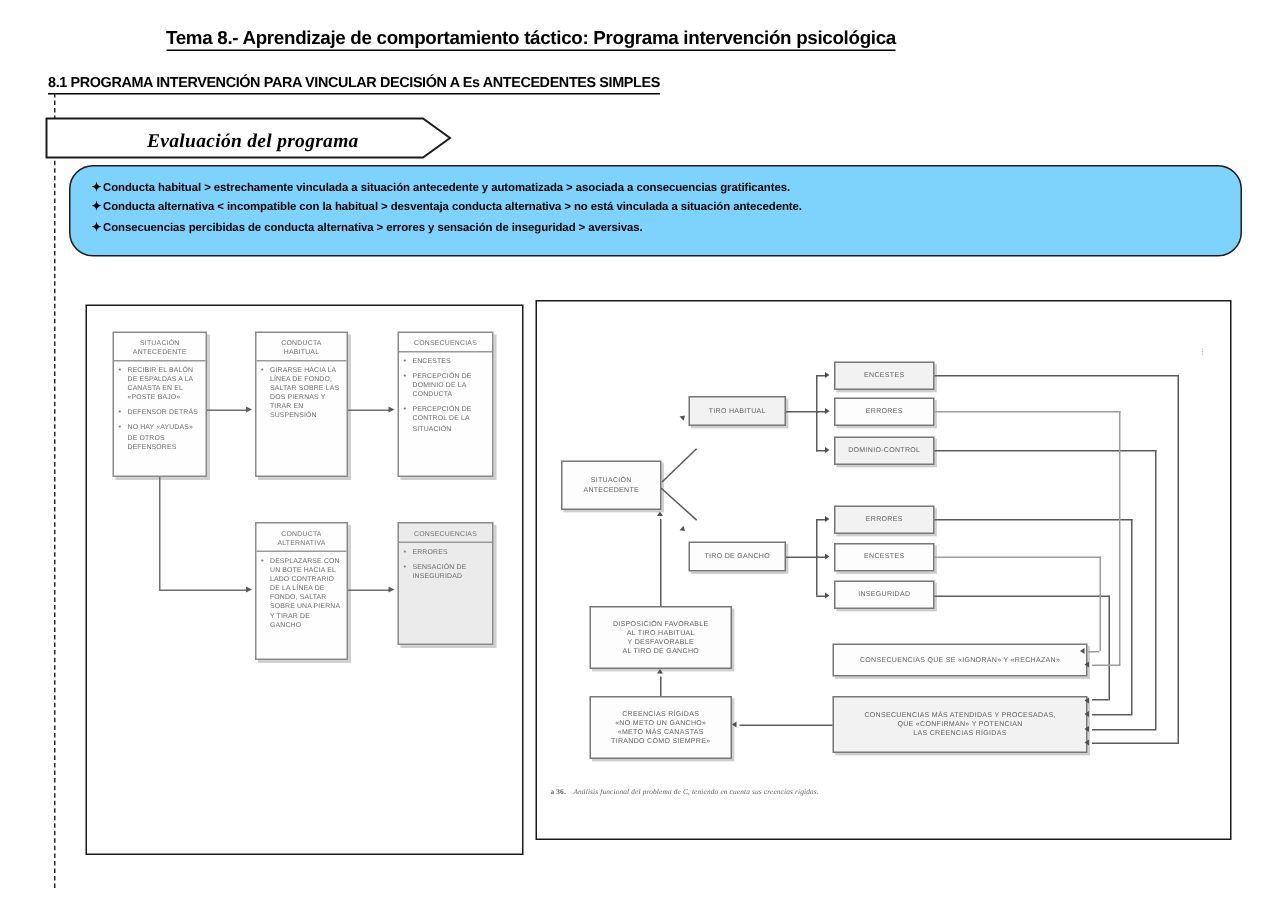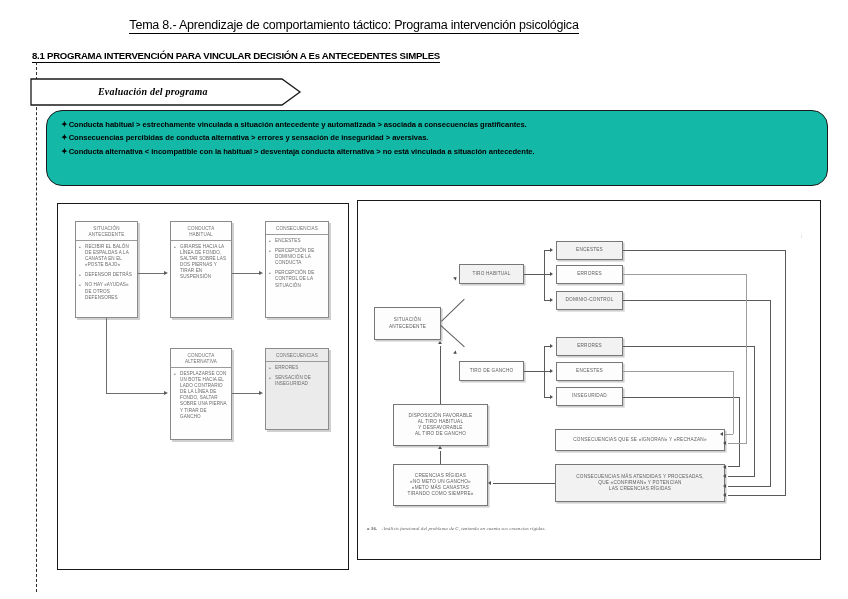--- a/index.html
+++ b/index.html
@@ -17,21 +17,21 @@
   }
 
   
   .doc-title {
     position: absolute;
     left: 0;
     top: 18px;
     width: 708px;
     text-align: center;
     font-size: 12.5px;
-    font-weight: normal;
+    font-weight: bold;
     letter-spacing: -0.2px;
   }
   .doc-title span {
     border-bottom: 1.4px solid #000;
     padding-bottom: 1px;
   }
 
   .section-head {
     position: absolute;
     left: 32px;
@@ -59,38 +59,38 @@
     position: absolute;
     left: 30px;
     top: 78px;
     width: 272px;
     height: 28px;
   }
   .banner .label {
     position: absolute;
     left: 68px;
     top: 8px;
-    font-size: 10px;
+    font-size: 13px;
     font-style: italic;
     font-weight: bold;
     font-family: "Liberation Serif", serif;
     letter-spacing: 0.2px;
   }
 
   
   .bullet-panel {
     position: absolute;
     left: 46px;
     top: 110px;
     width: 782px;
-    height: 76px;
+    height: 61px;
     border: 1.2px solid #1c1c1c;
     border-radius: 16px;
     box-sizing: border-box;
-    background: #14b8a6;
+    background: #7dd3fc;
   }
   .bullet-list {
     position: absolute;
     left: 14px;
     top: 7px;
     width: 752px;
   }
   .bullet-row {
     font-size: 7.6px;
     line-height: 13.4px;
@@ -270,24 +270,24 @@
   </svg>
   <div class="label">Evaluación del programa</div>
 </div>
 
 <div class="bullet-panel">
   <div class="bullet-list">
     <div class="bullet-row">
       <span class="bdot">✦</span><span>Conducta habitual &gt; estrechamente vinculada  a situación antecedente y automatizada &gt; asociada a consecuencias gratificantes.</span>
     </div>
     <div class="bullet-row">
+      <span class="bdot">✦</span><span>Conducta alternativa &lt; incompatible con la habitual &gt; desventaja conducta alternativa &gt; no está vinculada a situación antecedente.</span>
+    </div>
+    <div class="bullet-row">
       <span class="bdot">✦</span><span>Consecuencias percibidas de conducta alternativa &gt; errores y sensación de inseguridad &gt; aversivas.</span>
-    </div>
-    <div class="bullet-row">
-      <span class="bdot">✦</span><span>Conducta alternativa &lt; incompatible con la habitual &gt; desventaja conducta alternativa &gt; no está vinculada a situación antecedente.</span>
     </div>
   </div>
 </div>
 
 <div class="panel" id="panel-left">
   <div class="panel-inner">
 
     <div class="fig-box" style="left:17px;top:17px;width:63px;height:97px;">
       <div class="bx-head">
         <span>SITUACIÓN</span><br>

